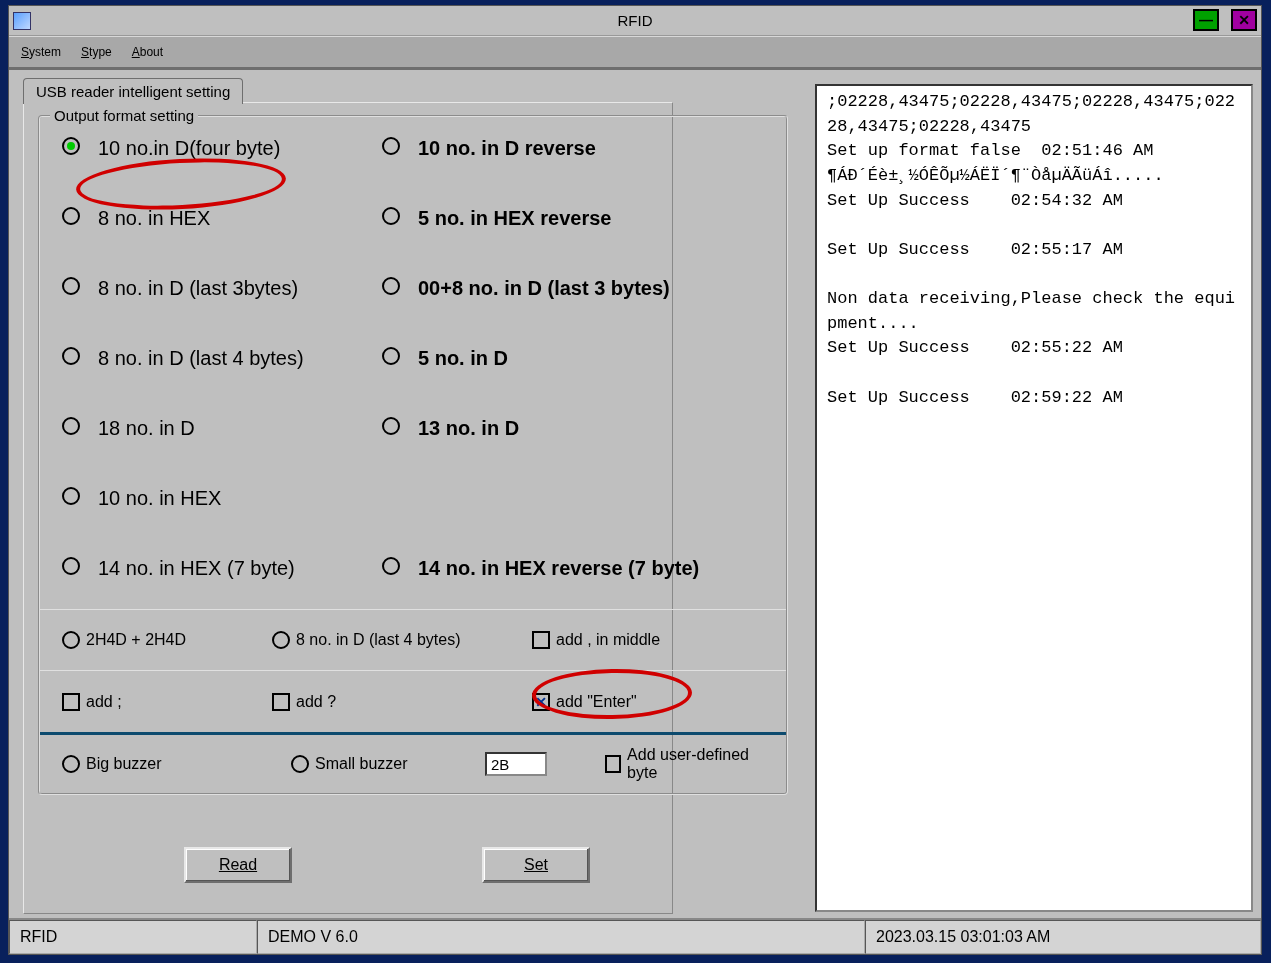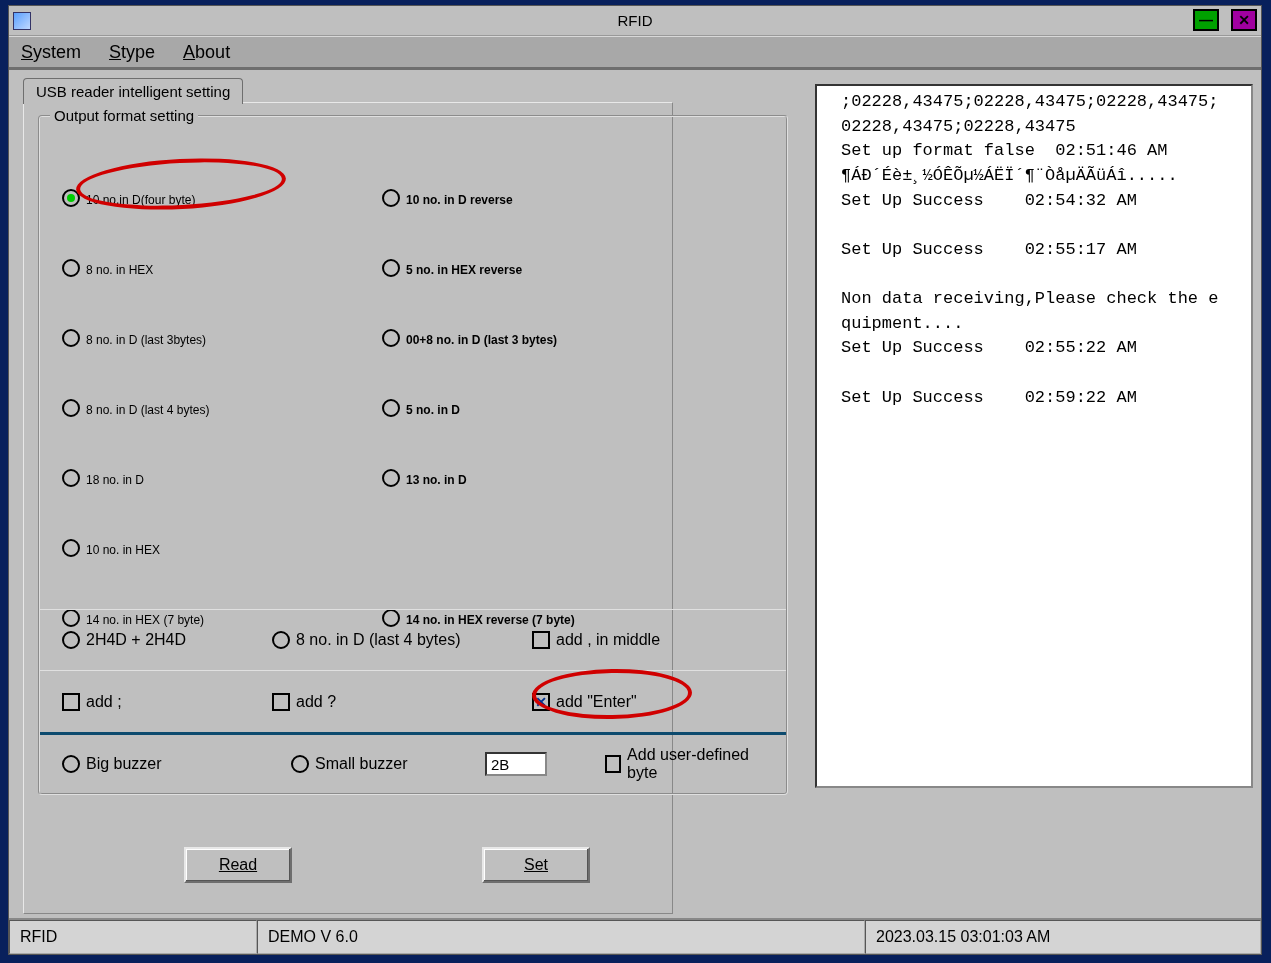--- a/index.html
+++ b/index.html
@@ -64,24 +64,24 @@
     border:2px solid #000;
   }
   .btn-min { background:#00a000; color:#000; }
   .btn-close { background:#a000a0; color:#000; }
   .menubar {
     height: 34px;
     background: #a8a8a8;
     display: flex;
     align-items: center;
     padding: 0 12px;
-    gap: 28px;
+    gap: 20px;
     border-top:1px solid #d8d8d8;
     border-bottom: 3px solid #6e6e6e;
-    font-size:18px;
+    font-size:12px;
   }
   .menubar-item {
     color:#000;
     cursor:pointer;
   }
   .menubar-item u { text-decoration: underline; }
   .client {
     position: relative;
     height: calc(100% - 30px - 34px - 36px);
     background:#bfbfbf;
@@ -130,24 +130,24 @@
     position:absolute;
     top:20px;
     left:22px;
     width:710px;
   }
   .radio-row { display:flex; }
   .rcol1 { width:320px; }
   .rcol2 { width:380px;font-weight:bold; }
   .radio-item {
     display:flex;
-    align-items:flex-end;
-    gap:6px;
+    align-items:flex-start;
+    gap:18px;
     height:70px;
-    font-size:12px;
+    font-size:20px;
   }
   .radio-circle {
     width:18px;height:18px;
     border:2px solid #000;
     border-radius:50%;
     display:flex;align-items:center;justify-content:center;
     background:#bfbfbf;
   }
   .radio-circle.selected::after{
     content:"";
@@ -224,24 +224,24 @@
     background:#fff;
     border:2px inset #888;
     padding:2px 4px;
     font-size:15px;
   }
   .log-panel {
     position:absolute;
     top:14px;
     right:8px;
     width:438px;
-    height:704px;
+    height:828px;
     background:#fff;
     border:2px inset #888;
-    padding:4px 24px;
+    padding:4px 10px;
     font-family: "Courier New", monospace;
     font-size:17px;
     line-height:1.45;
     white-space:pre-wrap;
     word-break:break-all;
     overflow:hidden;
   }
   .statusbar {
     position:absolute;
     bottom:0;left:0;right:0;

